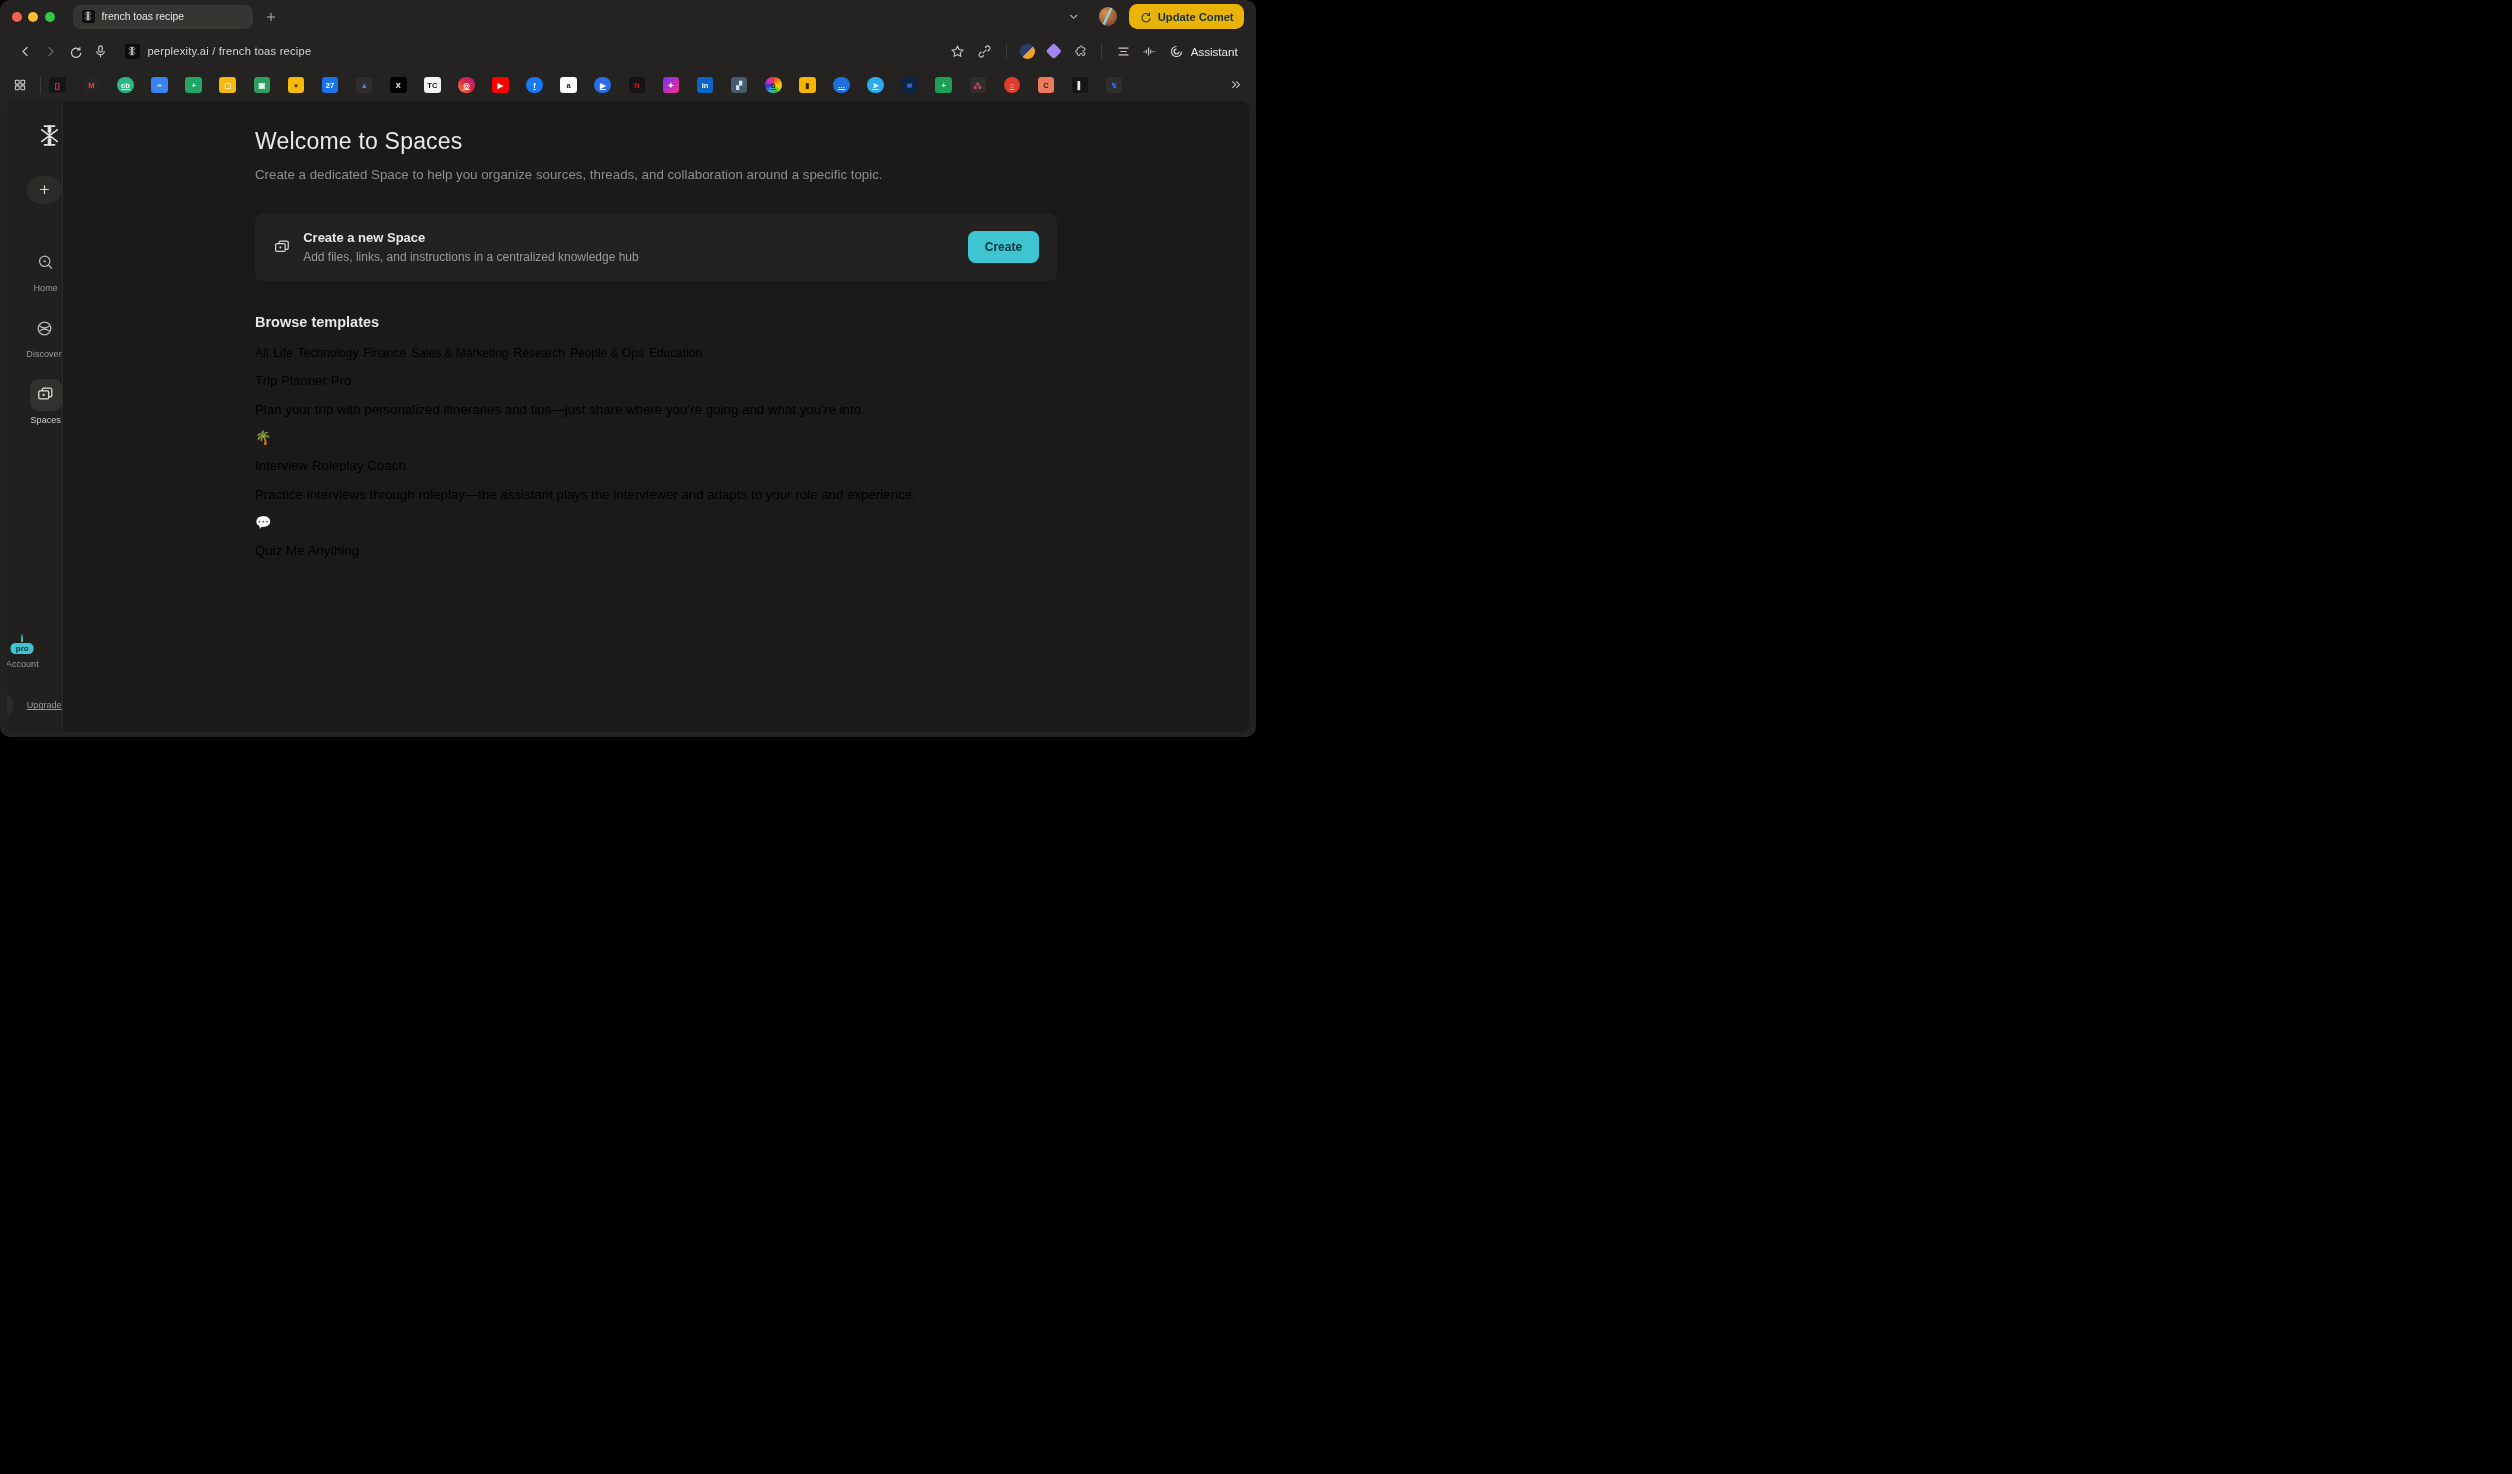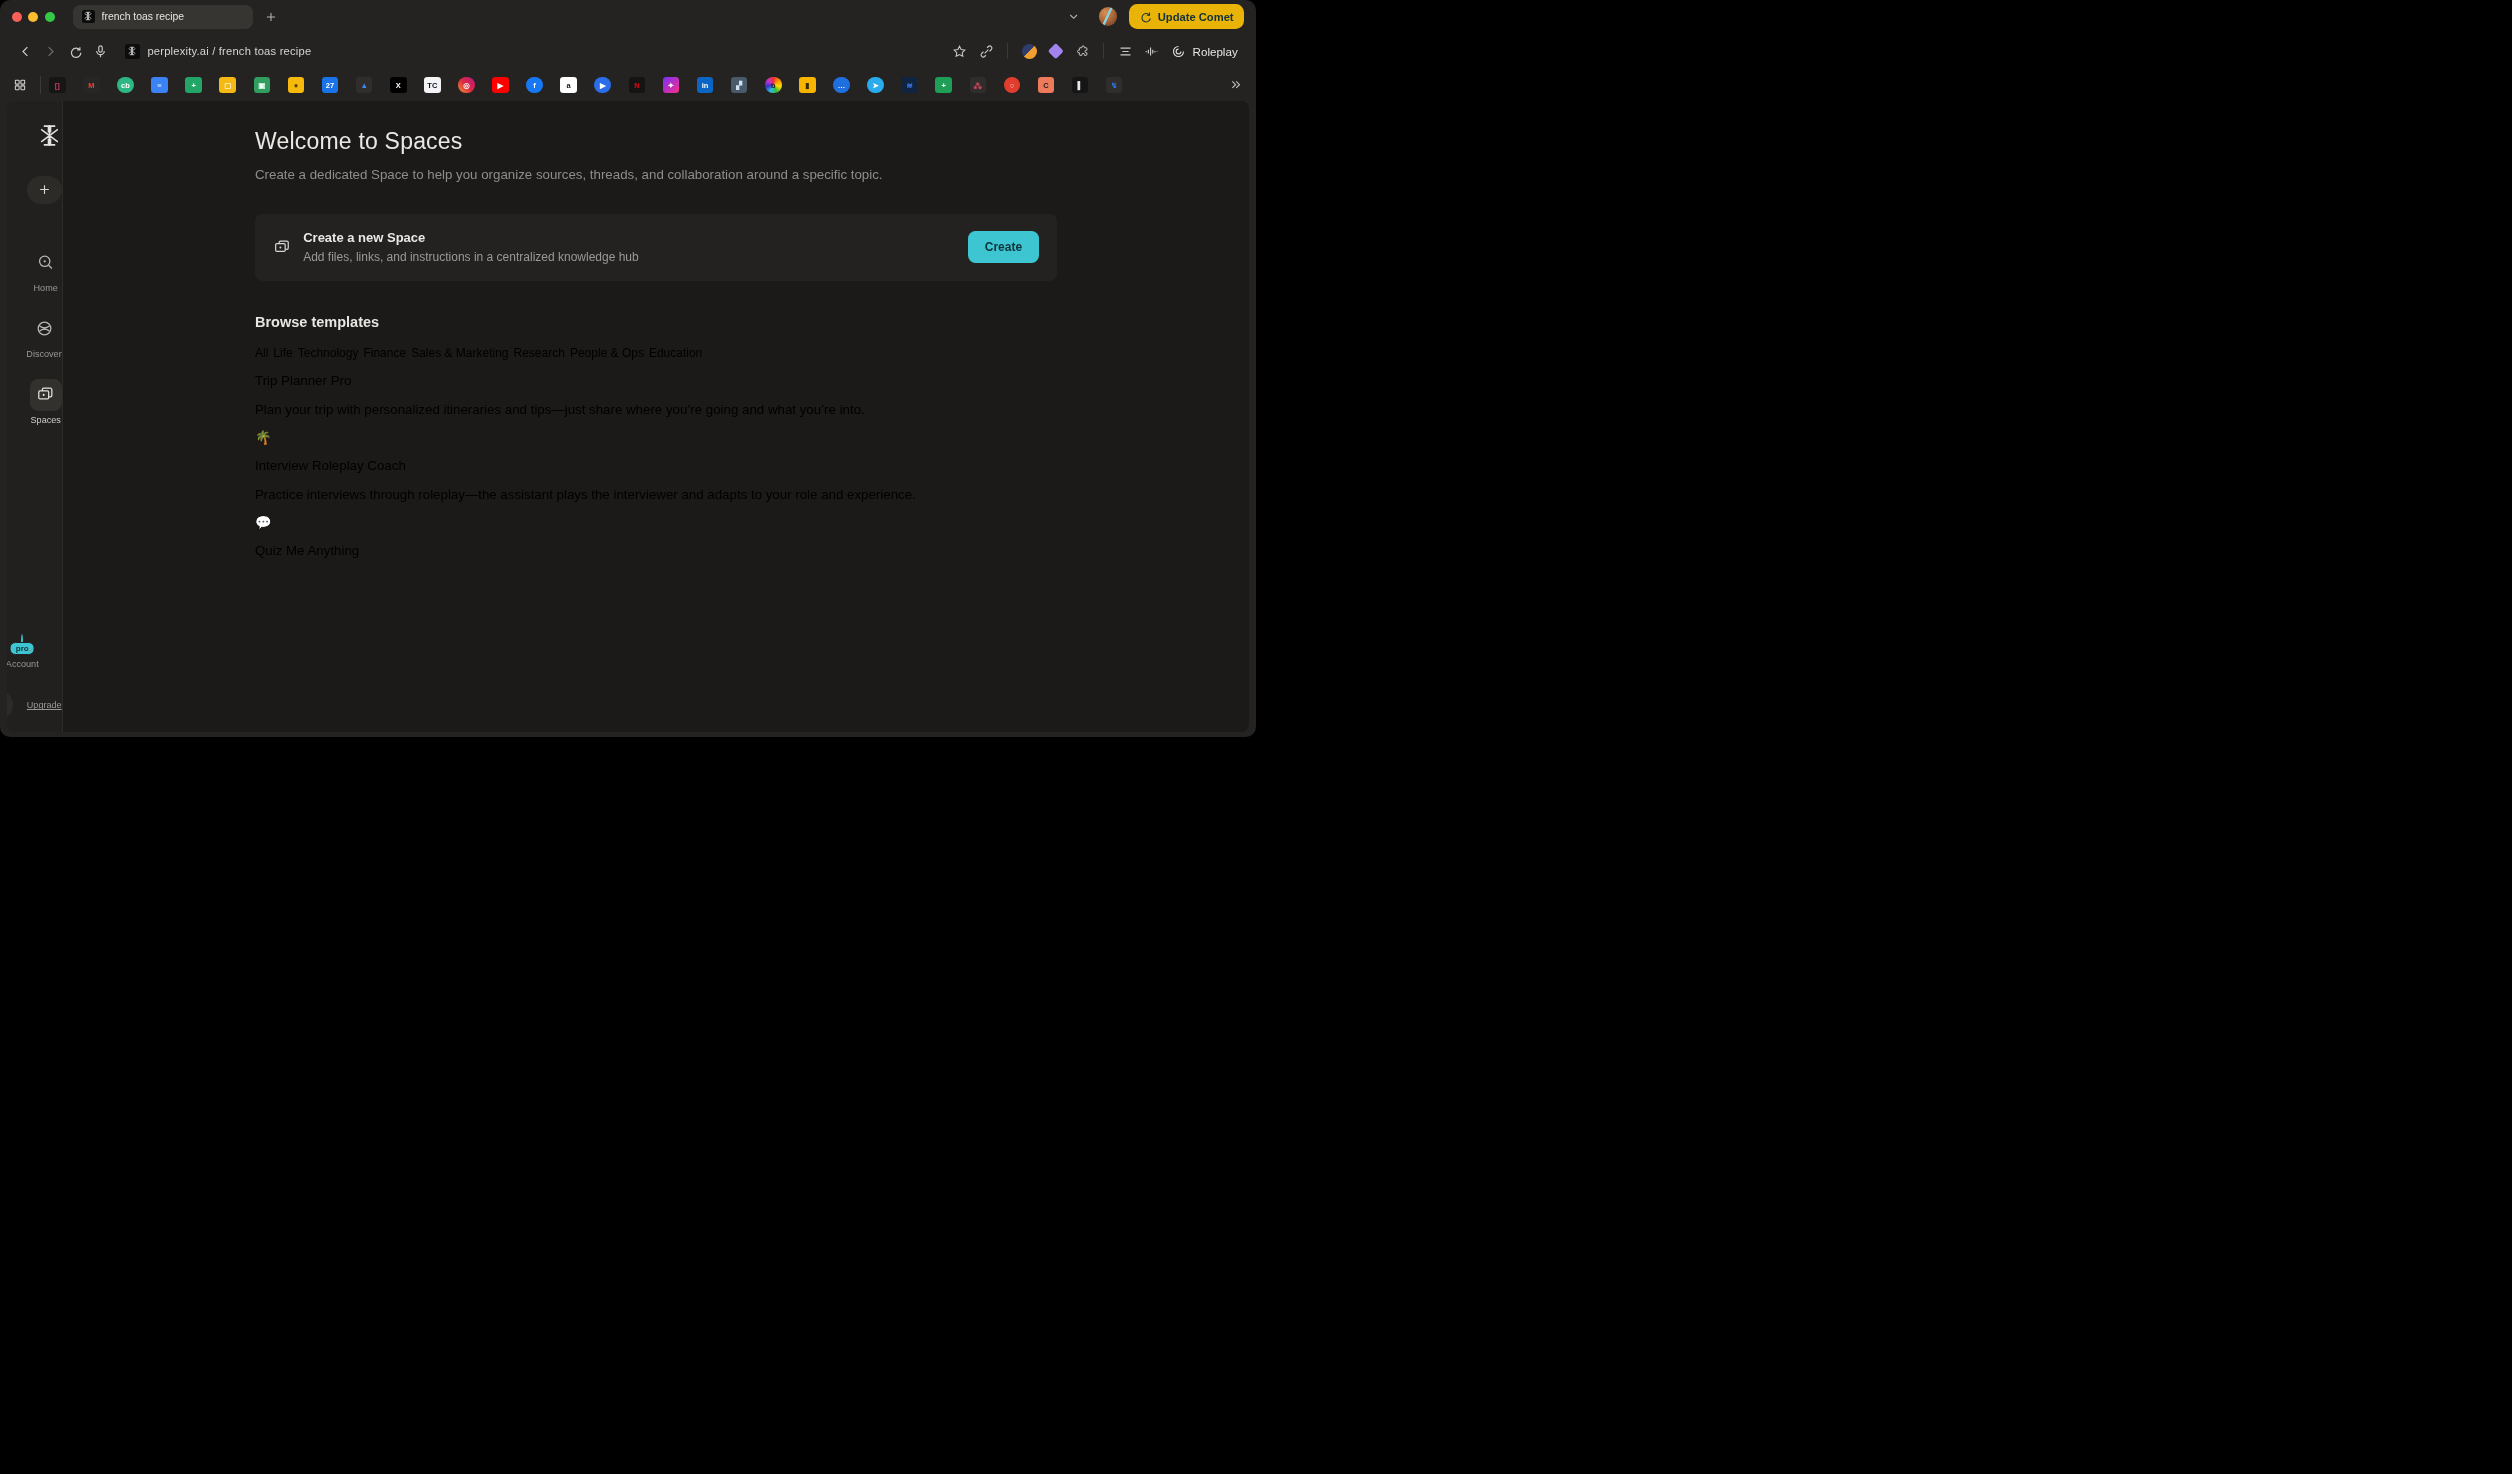--- a/index.html
+++ b/index.html
@@ -37,21 +37,21 @@
   .ext2{width:11.6px;height:11.6px;background:#a184ef;border-radius:2.5px;transform:rotate(45deg) scale(.95);}
   .assistant{display:flex;align-items:center;gap:6.7px;color:#e8e6e3;font-size:11.6px;padding:0 5px;}
   .assistant svg{width:15px;height:15px;color:#dddbd8;}
 
   
   .bookmarks{height:32px;display:flex;align-items:center;padding:0 13.3px;gap:0;flex:none;}
   .bm-grid{color:#d5d3d0;display:flex;width:21.6px;}
   .bm-div{width:0.8px;height:18.3px;background:#3c3a37;margin:0 8.3px 0 5px;}
   .favrow{display:flex;align-items:center;gap:17.5px;flex:1;overflow:hidden;}
   .fav{width:16.6px;height:16.6px;border-radius:3.3px;flex:none;display:flex;align-items:center;justify-content:center;font-size:7.5px;font-weight:700;color:#fff;font-family:"Liberation Sans",sans-serif;}
-  .fav.round{border-radius:50%;}
+  .fav.round{border-radius:50%;text-decoration:underline;}
   .bm-more{color:#c9c7c4;display:flex;margin-left:8.3px;}
 
   
   .content{flex:1;display:flex;margin:0 6.7px 5px 6.7px;border-radius:7.5px;overflow:hidden;min-height:0;}
   .sidebar{width:55px;background:#21201e;border-right:0.8px solid #2d2c29;display:flex;flex-direction:column;align-items:flex-end;padding:21.6px 0 11.6px 0;flex:none;}
   .sb-logo{color:#e3e1de;margin-bottom:25px;}
   .sb-logo svg{width:25px;height:25px;}
   .sb-plus{width:35px;height:28px;border-radius:14px;background:#2c2b28;color:#d8d6d3;display:flex;align-items:center;justify-content:center;margin-bottom:43px;}
   .sb-item{display:flex;flex-direction:column;align-items:center;gap:4.2px;margin-bottom:20px;color:#9a9895;}
   .sb-item .ic{width:32px;height:32px;display:flex;align-items:center;justify-content:center;border-radius:8.3px;color:#b9b7b4;}
@@ -199,21 +199,21 @@
       <span class="tool">
           <svg viewBox="0 0 24 24" fill="none" stroke="currentColor" stroke-width="1.9">
             <path d="M3.5 11v2M7 9v6M10.5 5.5v13M14 9v6M17.5 11v2M21 11.5v1"></path>
           </svg>
         </span>
       <span class="assistant">
         <svg viewBox="0 0 24 24" fill="none" stroke="currentColor" stroke-width="1.8">
             <path d="M12 4a8 8 0 1 0 8 8"></path>
             <path d="M12 8.2a3.8 3.8 0 1 0 3.8 3.8"></path>
           </svg>
-        <span>Roleplay</span>
+        <span>Assistant</span>
       </span>
     </div>
   </div>
 
   <div class="bookmarks">
     <span class="bm-grid">
         <svg viewBox="0 0 24 24" width="14" height="14" fill="none" stroke="currentColor" stroke-width="1.8">
           <rect x="4" y="4" width="6.5" height="6.5" rx="1"></rect>
           <rect x="13.5" y="4" width="6.5" height="6.5" rx="1"></rect>
           <rect x="4" y="13.5" width="6.5" height="6.5" rx="1"></rect>

